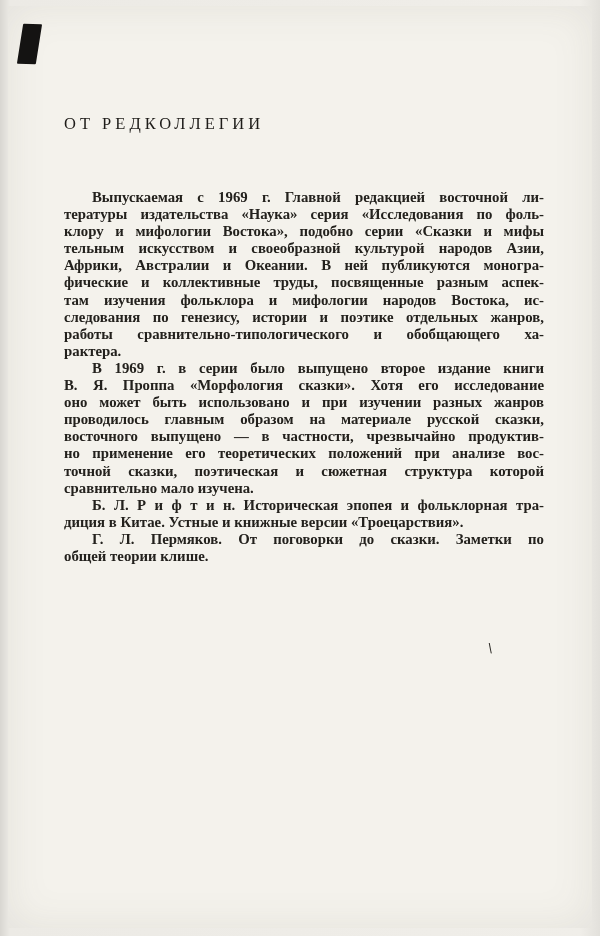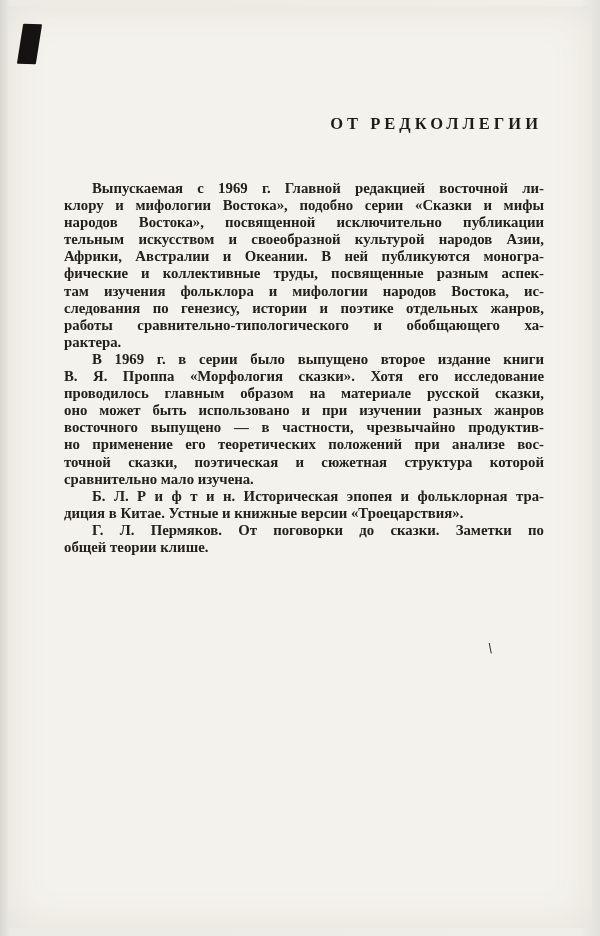--- a/index.html
+++ b/index.html
@@ -26,29 +26,29 @@
     left: 12px; top: 18px;
     width: 19px; height: 40px;
     background: #141312;
     transform: skewX(-7deg) rotate(2deg);
     border-radius: 1px;
   }
   .heading {
     position: absolute;
     left: 56px; top: 108px;
     width: 478px;
-    text-align: right;
+    text-align: left;
     font-size: 16.5px;
-    font-weight: bold;
+    font-weight: normal;
     letter-spacing: 4px;
     color: #1e1c19;
   }
   .body-text {
     position: absolute;
-    left: 56px; top: 174px;
+    left: 56px; top: 183px;
     width: 480px;
     color: #23211d;
     font-size: 14.8px;
     font-weight: bold;
     line-height: 17.1px;
     text-rendering: optimizeLegibility;
   }
   .para { margin: 0; }
   .line { white-space: normal; }
   .line.just {
@@ -69,35 +69,35 @@
 </head>
 <body>
 
 <div class="scan">
   <div class="book-page">
     <div class="corner-mark"></div>
     <div class="heading">ОТ РЕДКОЛЛЕГИИ</div>
     <div class="body-text">
         <div class="para">
           <div class="line just indent">Выпускаемая с 1969 г. Главной редакцией восточной ли-</div>
+          <div class="line just">тературы издательства «Наука» серия «Исследования по фоль-</div>
           <div class="line just">клору и мифологии Востока», подобно серии «Сказки и мифы</div>
-          <div class="line just">народов Востока», посвященной исключительно публикации</div>
           <div class="line just">тельным искусством и своеобразной культурой народов Азии,</div>
           <div class="line just">Африки, Австралии и Океании. В ней публикуются моногра-</div>
           <div class="line just">фические и коллективные труды, посвященные разным аспек-</div>
           <div class="line just">там изучения фольклора и мифологии народов Востока, ис-</div>
           <div class="line just">следования по генезису, истории и поэтике отдельных жанров,</div>
           <div class="line just">работы сравнительно-типологического и обобщающего ха-</div>
           <div class="line">рактера.</div>
         </div>
         <div class="para">
           <div class="line just indent">В 1969 г. в серии было выпущено второе издание книги</div>
           <div class="line just">В. Я. Проппа «Морфология сказки». Хотя его исследование</div>
+          <div class="line just">оно может быть использовано и при изучении разных жанров</div>
           <div class="line just">проводилось главным образом на материале русской сказки,</div>
-          <div class="line just">оно может быть использовано и при изучении разных жанров</div>
           <div class="line just">восточного выпущено — в частности, чрезвычайно продуктив-</div>
           <div class="line just">но применение его теоретических положений при анализе вос-</div>
           <div class="line just">точной сказки, поэтическая и сюжетная структура которой</div>
           <div class="line">сравнительно мало изучена.</div>
         </div>
         <div class="para">
           <div class="line just indent">Б. Л. Р и ф т и н. Историческая эпопея и фольклорная тра-</div>
           <div class="line">диция в Китае. Устные и книжные версии «Троецарствия».</div>
         </div>
         <div class="para">

